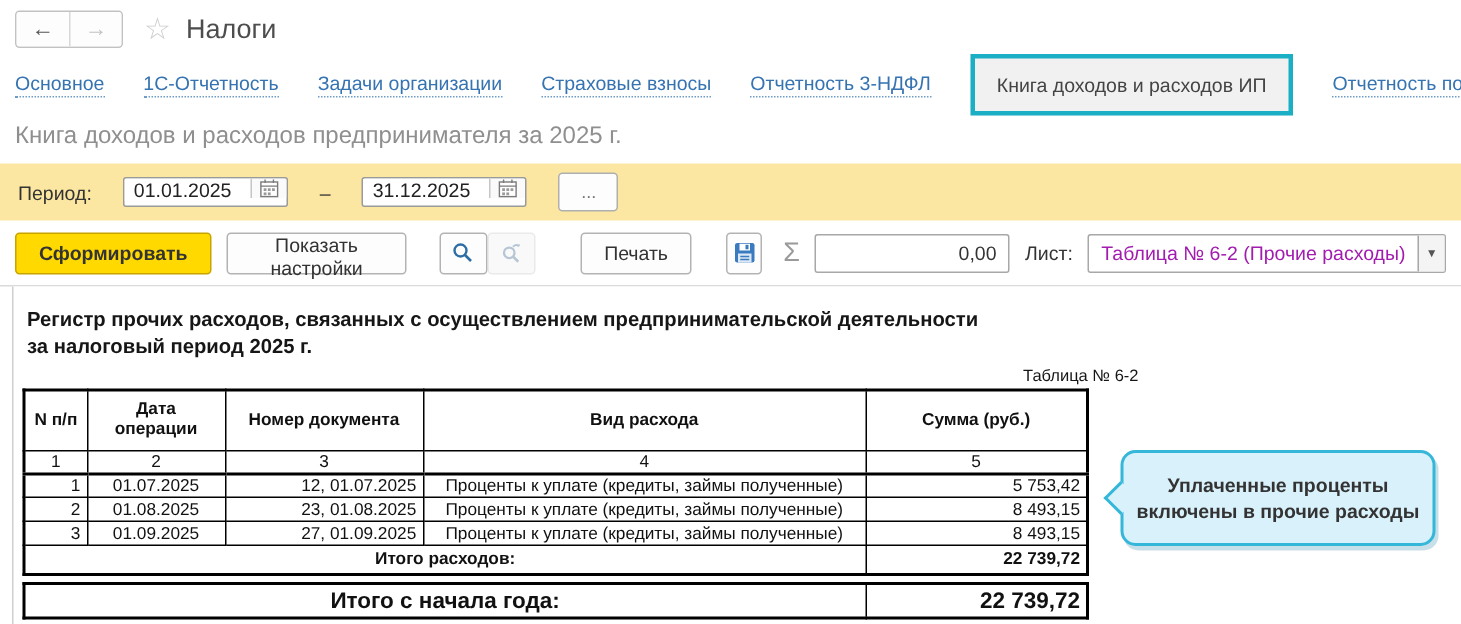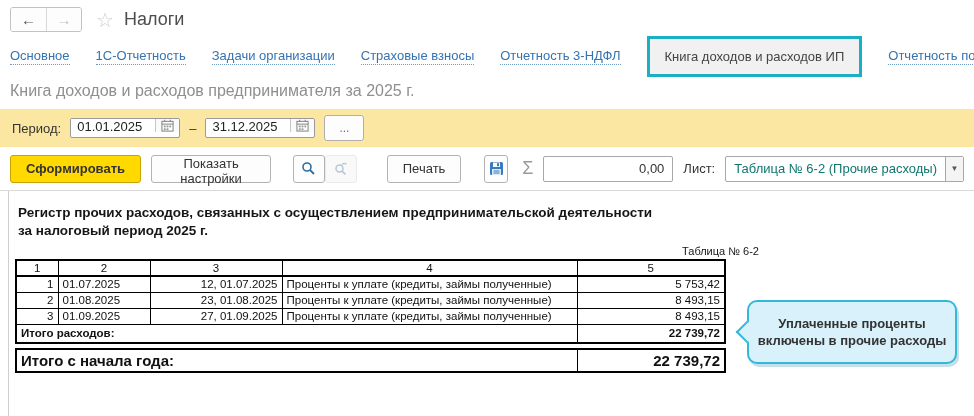--- a/index.html
+++ b/index.html
@@ -18,21 +18,21 @@
   
   .tabs { display: flex; align-items: center; gap: 26px; padding: 2px 10px 2px 10px; height: 44px; font-size: 13px; }
   .tab-link { color: #3573b1; border-bottom: 1px dotted #6f9cc6; padding-bottom: 1px; cursor: pointer; white-space: nowrap; }
   .tab-selected { border: 3px solid #1bafc6; background: #f1f1f1; color: #444;
     padding: 10px 15px; white-space: nowrap; cursor: default; }
 
   
   .subtitle { font-size: 16px; color: #8f8f8f; padding: 4px 10px 9px 10px; }
 
   
-  .period-bar { background: #fbe7a1; display: flex; align-items: center; gap: 9px; padding: 7px 12px; height: 38px; }
+  .period-bar { background: #fbe7a1; display: flex; align-items: center; gap: 21px; padding: 7px 12px; height: 38px; }
   .period-label { font-size: 13px; color: #333; }
   .date-input { display: flex; align-items: flex-start; border: 1px solid #9a9a9a; border-radius: 2px;
     background: #fff; height: 20px; overflow: hidden; }
   .date-input input { border: 0; outline: none; width: 84px; padding: 0 6px; font-size: 13px;
     font-family: "Liberation Sans", sans-serif; color: #222; }
   .cal-btn { width: 24px; border-left: 1px solid #c6c6c6; background: #fafafa;
     display: flex; align-items: center; justify-content: center; cursor: pointer; }
   .dash { font-size: 13px; color: #333; }
   .more-btn { height: 26px; width: 40px; border: 1px solid #afafaf; background: #fdfdfd;
     border-radius: 3px; color: #777; font-size: 12px; cursor: pointer; }
@@ -47,38 +47,38 @@
   .icon-btn { width: 32px; height: 28px; border: 1px solid #b3b3b3; background: #fdfdfd; border-radius: 3px;
     display: flex; align-items: center; justify-content: center; cursor: pointer; padding: 0; }
   .icon-btn.disabled { border-color: #e3e3e3; background: #f8f8f8; opacity: .75; cursor: default; }
   .sigma { color: #9a9a9a; font-size: 18px; margin-left: 4px; }
   .sum-input { width: 130px; height: 26px; border: 1px solid #a8a8a8; border-radius: 2px;
     text-align: right; padding: 0 8px; font-size: 13px; color: #333; outline: none;
     font-family: "Liberation Sans", sans-serif; }
   .sheet-label { font-size: 13px; }
   .combo { display: flex; height: 26px; border: 1px solid #a8a8a8; border-radius: 2px;
     background: #fff; align-items: stretch; cursor: pointer; }
-  .combo-text { padding: 0 8px; font-size: 13px; display: flex; align-items: center; color: #0f766e; white-space: nowrap; }
+  .combo-text { padding: 0 8px; font-size: 13px; display: flex; align-items: center; color: #a21caf; white-space: nowrap; }
   .combo-btn { width: 18px; border-left: 1px solid #a8a8a8; background: #f4f4f4;
     display: flex; align-items: center; justify-content: center; font-size: 8px; color: #555; }
 
   
   .report { position: relative; margin-left: 8px; border-left: 1px solid #cfcfcf;
     padding: 13px 0 0 6px; height: 228px; background: #fff; }
   .report-title { font-weight: bold; font-size: 13.5px; color: #161616; line-height: 18px; margin-left: 3px; }
   .table-label { width: 744px; text-align: right; font-size: 11px; color: #161616; margin: 5px 0 2px 0; }
 
   table.kudir { border-collapse: collapse; table-layout: fixed; width: 709px; font-size: 11.5px;
     color: #111; border: 2px solid #000; }
   table.kudir th, table.kudir td { border: 1px solid #000; padding: 1px 4px; overflow: hidden; white-space: nowrap; }
   table.kudir th { font-weight: bold; height: 40px; text-align: center; line-height: 13px; }
   tr.numrow td { text-align: center; height: 15px; border-bottom: 2px solid #000; }
   tr.datarow td { height: 16px; }
   td.r { text-align: right; }
-  td.l { text-align: left; }
+  td.l { text-align: center; }
   table.totals { border-collapse: collapse; table-layout: fixed; width: 709px; font-size: 15px;
     color: #111; border: 2px solid #000; margin-top: 0px; }
   table.totals td { border: 1px solid #000; padding: 2px 4px; font-weight: bold; height: 19px; }
   .gap { height: 4px; }
 
   
   .callout { position: absolute; right: 17px; top: 109px; width: 210px; padding: 13px 8px;
     background: #d9f1fb; border: 2px solid #35b7d9; border-radius: 10px;
     box-shadow: 2px 3px 0 rgba(130,185,205,.45);
     font-size: 13px; font-weight: bold; color: #333; text-align: center; line-height: 17px; }
@@ -197,20 +197,28 @@
 
   <table class="kudir">
     <colgroup>
       <col style="width:42px">
         <col style="width:92px">
         <col style="width:132px">
       <col style="width:295px">
         <col style="width:148px">
     </colgroup>
     <tbody>
+        <tr>
+      <th>N п/п</th>
+      <th style="white-space:pre-line">Дата
+операции</th>
+      <th>Номер документа</th>
+      <th>Вид расхода</th>
+      <th>Сумма (руб.)</th>
+    </tr>
     <tr class="numrow">
       <td>1</td>
       <td>2</td>
       <td>3</td>
       <td>4</td>
       <td>5</td>
     </tr>
     <tr class="datarow">
       <td class="r">1</td>
       <td class="l">01.07.2025</td>

